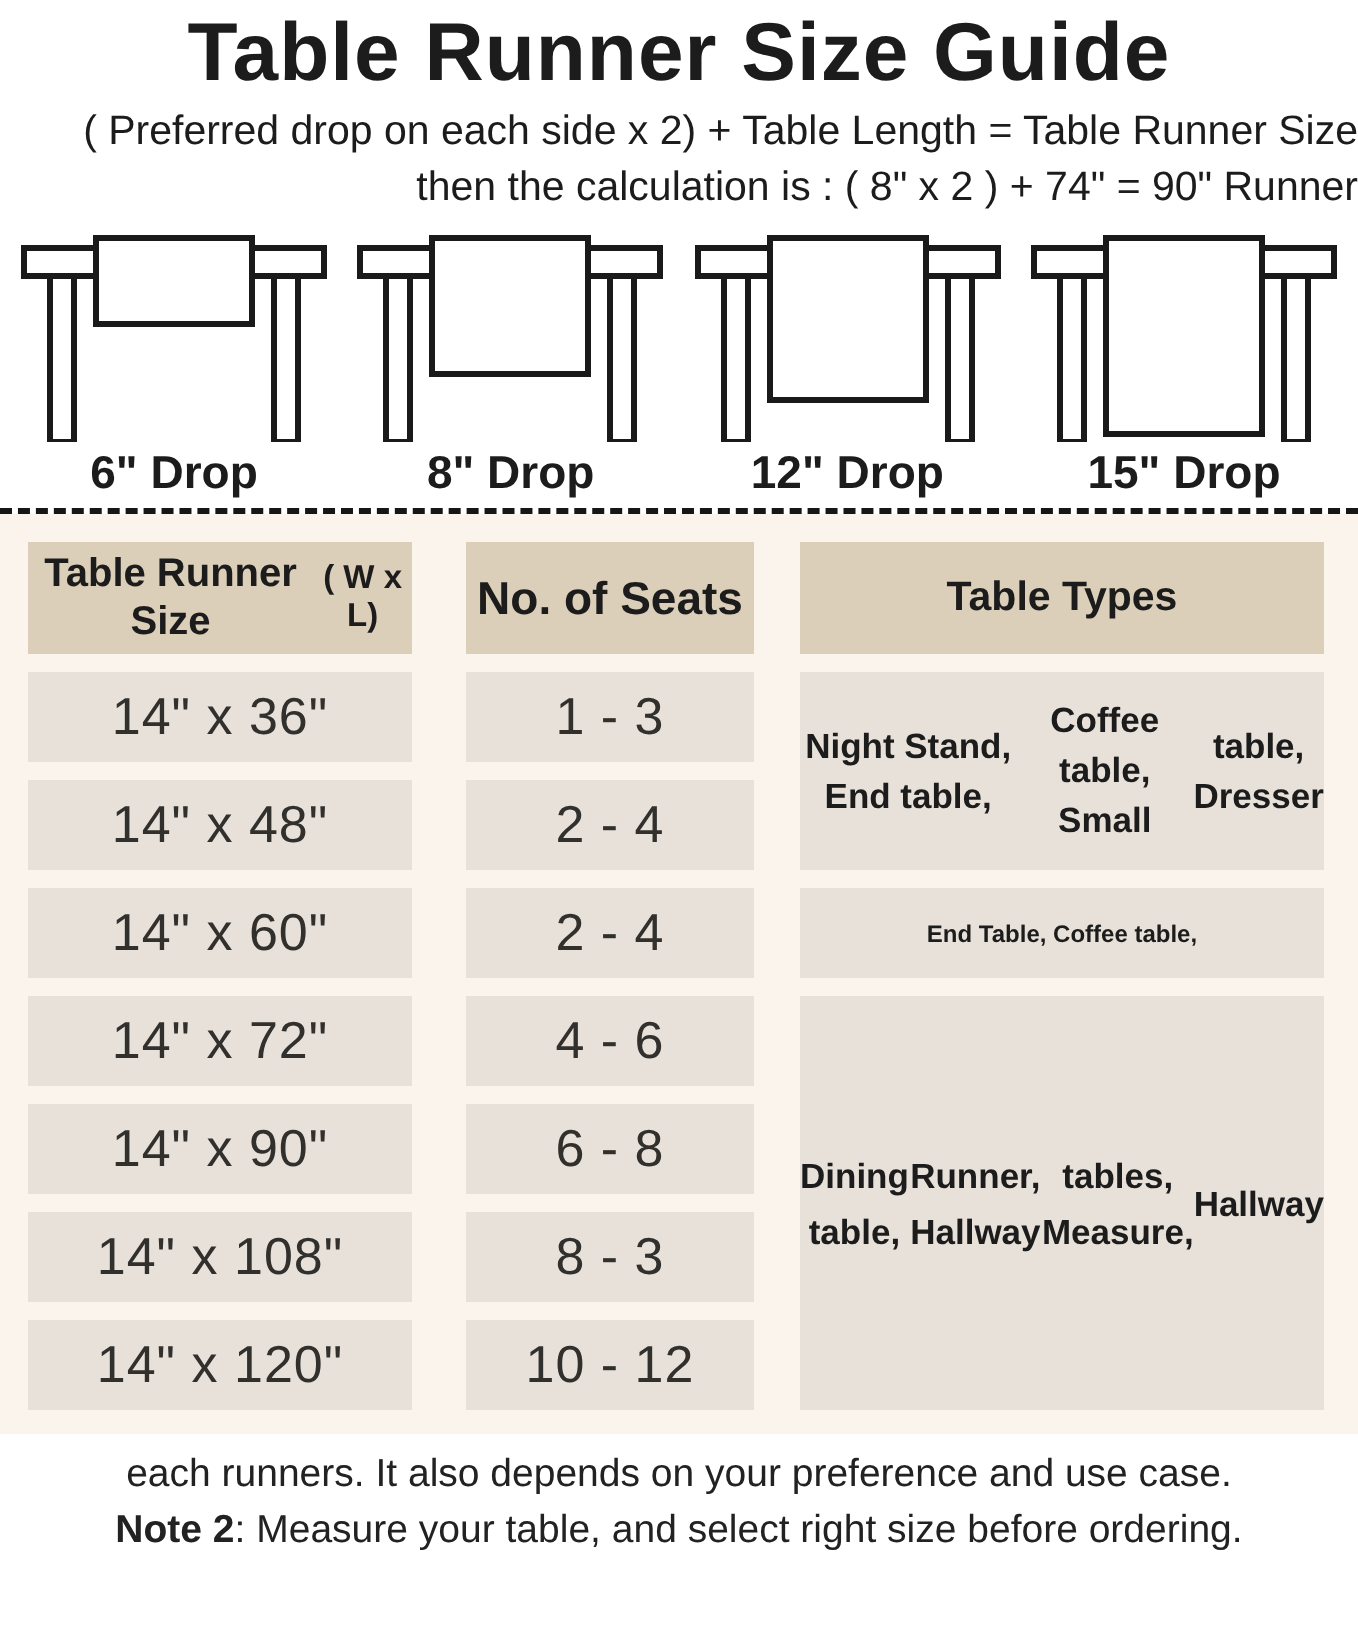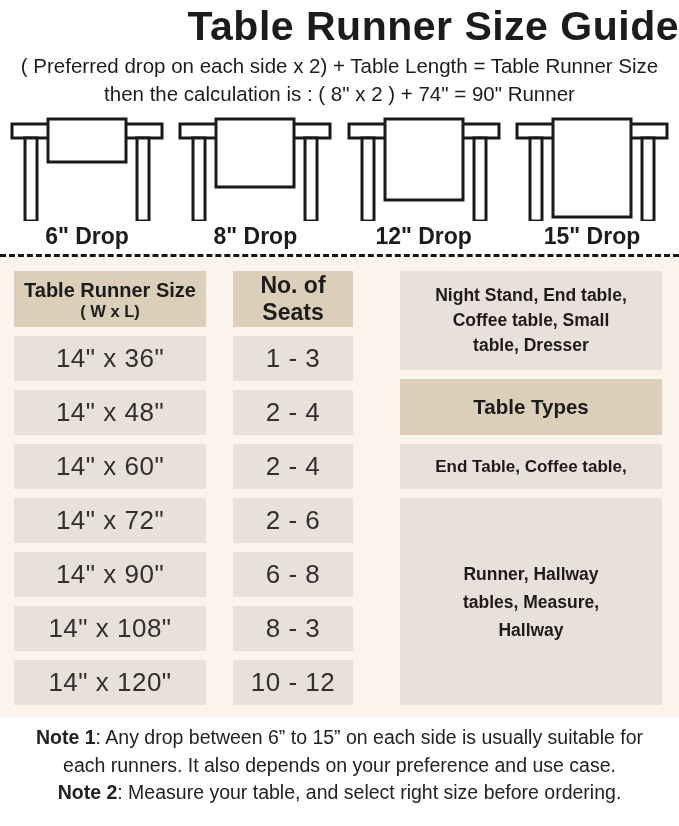--- a/index.html
+++ b/index.html
@@ -4,65 +4,65 @@
 <style>
   html,body { margin:0; padding:0; }
   body {
     width:679px; height:826px;
     background:#ffffff;
     color:#1c1c1c;
     font-family:"Liberation Sans", sans-serif;
     overflow:hidden;
   }
   .title {
-    text-align:right;
+    text-align:center;
     font-size:41px;
     font-weight:bold;
     letter-spacing:0.5px;
     padding-top:3px;
     line-height:46px;
   }
-  .formula { text-align:center; font-size:20.5px; line-height:27.5px; margin-top:3px; }
+  .formula { text-align:right; font-size:20.5px; line-height:27.5px; margin-top:3px; }
   .formula .f-line { white-space:nowrap; }
 
   
   .figures { display:flex; justify-content:space-between; padding:6px 6px 0 6px; }
   .figure { width:162px; }
   .table-fig { width:162px; height:108px; display:block; }
   .table-fig rect { fill:#ffffff; stroke:#1a1a1a; stroke-width:3; }
   .drop-labels { display:flex; justify-content:space-between; padding:0 6px; }
   .drop-label {
     width:162px; text-align:center;
     font-size:23px; font-weight:bold; line-height:30px;
   }
   .divider { border-top:3px dashed #161616; margin-top:3px; }
 
   
   .size-section { position:relative; height:460px; background:#faf4ed; }
   .col { position:absolute; top:14px; display:flex; flex-direction:column; gap:9px; }
   .col-size  { left:14px;  width:192px; }
-  .col-seats { left:233px; width:120px; }
+  .col-seats { left:233px; width:144px; }
   .col-types { left:400px; width:262px; }
   .cell {
-    display:flex; flex-direction:column;
+    display:flex; flex-direction:row;
     align-items:center; justify-content:center;
     text-align:center;
   }
   .header-cell { background:#dccfba; height:56px; font-weight:bold; }
   .hc-title { font-size:20px; line-height:24px; }
   .hc-sub   { font-size:16.5px; font-weight:bold; line-height:19px; }
   .hc-seats { font-size:23px; }
   .hc-types { font-size:20.5px; }
   .data-cell {
     background:#e7e1da; height:45px;
     font-size:26px; color:#32302d; letter-spacing:0.5px;
   }
   .types-cell { background:#e7e1da; font-weight:bold; font-size:17.5px; line-height:25px; }
   .types-a { height:99px; }
-  .types-b { height:45px; line-height:22px; font-size:17px; }
+  .types-b { height:45px; line-height:22px; font-size:12px; }
   .types-c { height:207px; line-height:28px; }
 
   
   .notes { text-align:center; font-size:19.5px; line-height:27.5px; padding-top:7px; color:#222; }
   .note-label { font-weight:bold; }
 </style>
 </head>
 <body>
 
 <div class="title">Table Runner Size Guide</div>
@@ -130,46 +130,44 @@
     <div class="cell data-cell">14" x 90"</div>
     <div class="cell data-cell">14" x 108"</div>
     <div class="cell data-cell">14" x 120"</div>
   </div>
 
   <div class="col col-seats">
     <div class="cell header-cell hc-seats">No. of Seats</div>
     <div class="cell data-cell">1 - 3</div>
     <div class="cell data-cell">2 - 4</div>
     <div class="cell data-cell">2 - 4</div>
-    <div class="cell data-cell">2 - 6</div>
+    <div class="cell data-cell">4 - 6</div>
     <div class="cell data-cell">6 - 8</div>
     <div class="cell data-cell">8 - 3</div>
     <div class="cell data-cell">10 - 12</div>
   </div>
 
   <div class="col col-types">
+    <div class="cell header-cell hc-types">Table Types</div>
     <div class="cell types-cell types-a">
       <div>Night Stand, End table,</div>
       <div>Coffee table, Small</div>
       <div>table, Dresser</div>
     </div>
-    <div class="cell header-cell hc-types">Table Types</div>
     <div class="cell types-cell types-b">
       <div>End Table, Coffee table,</div>
     </div>
     <div class="cell types-cell types-c">
+      <div>Dining table,</div>
       <div>Runner, Hallway</div>
       <div>tables, Measure,</div>
       <div>Hallway</div>
     </div>
   </div>
 
 </div>
 
 <div class="notes">
-  <div>
-    <span class="note-label">Note 1</span><span>: Any drop between 6” to 15” on each side is usually suitable for</span>
-  </div>
   <div>each runners. It also depends on your preference and use case.</div>
   <div>
     <span class="note-label">Note 2</span><span>: Measure your table, and select right size before ordering.</span>
   </div>
 </div>
 
 </body></html>

